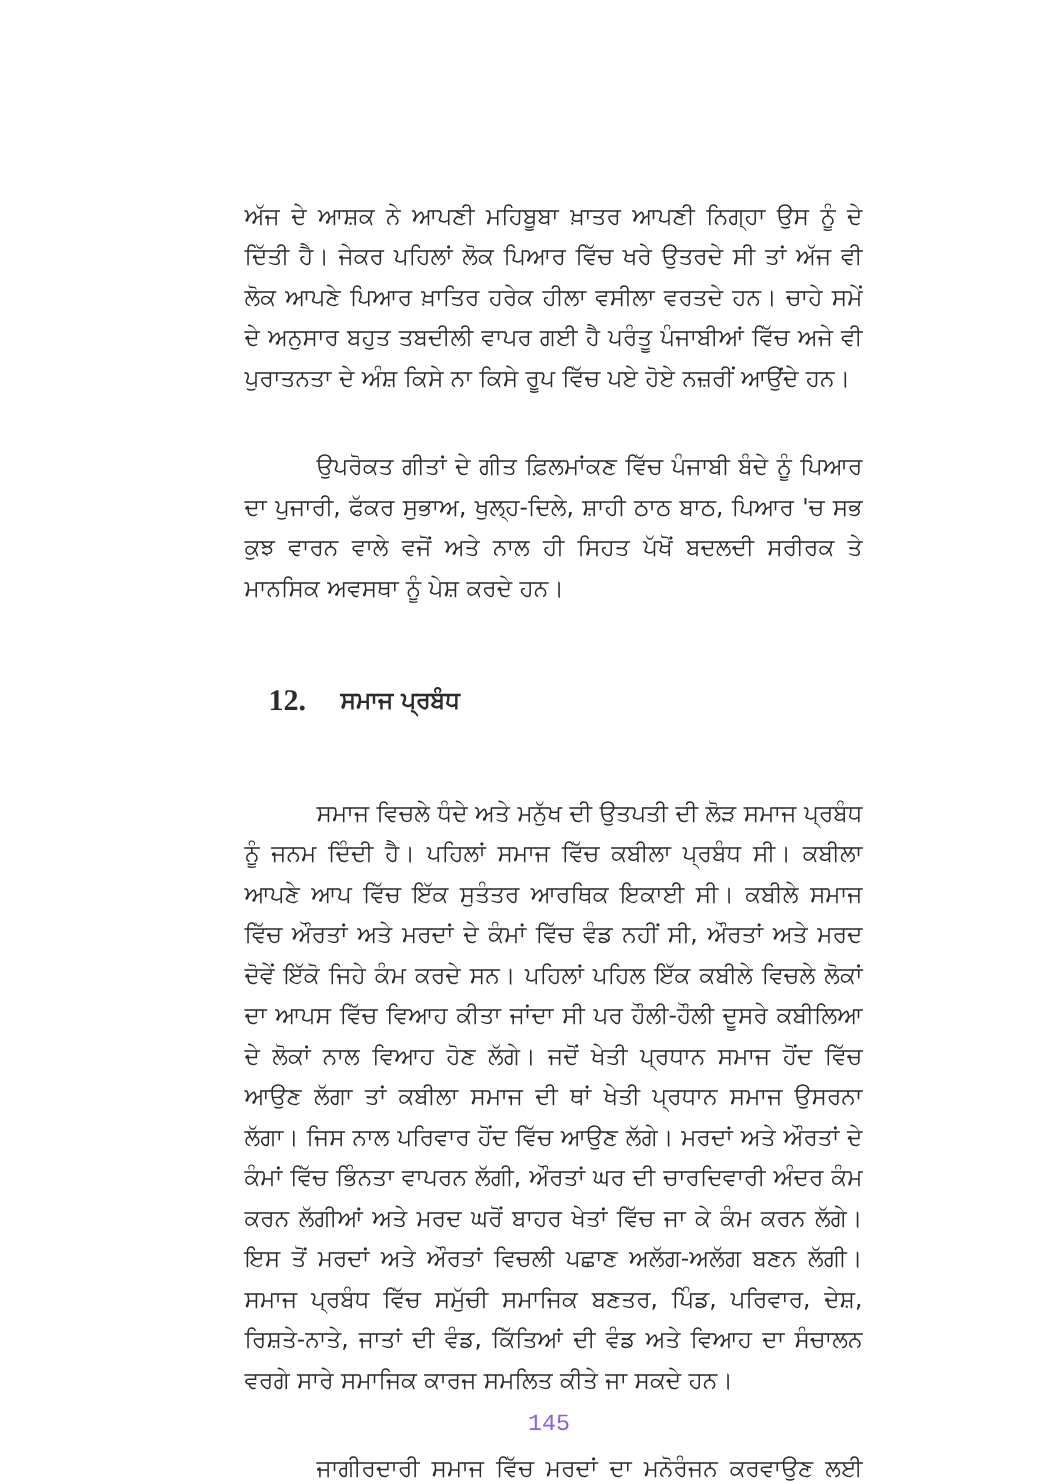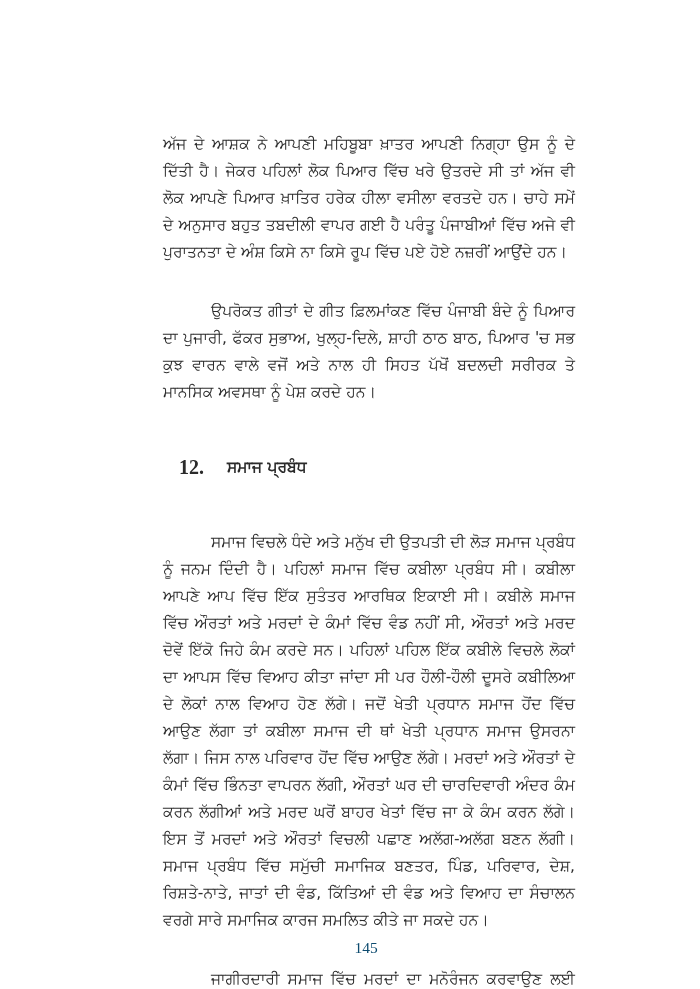--- a/index.html
+++ b/index.html
@@ -43,23 +43,23 @@
     font-size: 20px;
   }
   .page-footer {
     position: absolute;
     left: 0;
     right: 0;
     top: 906px;
     text-align: center;
   }
   .page-number {
-    font-family: Liberation Serif, serif;
+    font-family: Liberation Mono, monospace;
     font-size: 15.5px;
-    color: #0c4a6e;
+    color: #8b5cf6;
   }
 </style>
 </head>
 <body>
 
 <main class="page">
   <section class="text-block">
     <p class="para">ਅੱਜ ਦੇ ਆਸ਼ਕ ਨੇ ਆਪਣੀ ਮਹਿਬੂਬਾ ਖ਼ਾਤਰ ਆਪਣੀ ਨਿਗ੍ਹਾ ਉਸ ਨੂੰ ਦੇ ਦਿੱਤੀ ਹੈ। ਜੇਕਰ ਪਹਿਲਾਂ ਲੋਕ ਪਿਆਰ ਵਿੱਚ ਖਰੇ ਉਤਰਦੇ ਸੀ ਤਾਂ ਅੱਜ ਵੀ ਲੋਕ ਆਪਣੇ ਪਿਆਰ ਖ਼ਾਤਿਰ ਹਰੇਕ ਹੀਲਾ ਵਸੀਲਾ ਵਰਤਦੇ ਹਨ। ਚਾਹੇ ਸਮੇਂ ਦੇ ਅਨੁਸਾਰ ਬਹੁਤ ਤਬਦੀਲੀ ਵਾਪਰ ਗਈ ਹੈ ਪਰੰਤੂ ਪੰਜਾਬੀਆਂ ਵਿੱਚ ਅਜੇ ਵੀ ਪੁਰਾਤਨਤਾ ਦੇ ਅੰਸ਼ ਕਿਸੇ ਨਾ ਕਿਸੇ ਰੂਪ ਵਿੱਚ ਪਏ ਹੋਏ ਨਜ਼ਰੀਂ ਆਉਂਦੇ ਹਨ।</p>
     <p class="para indented">ਉਪਰੋਕਤ ਗੀਤਾਂ ਦੇ ਗੀਤ ਫ਼ਿਲਮਾਂਕਣ ਵਿੱਚ ਪੰਜਾਬੀ ਬੰਦੇ ਨੂੰ ਪਿਆਰ ਦਾ ਪੁਜਾਰੀ, ਫੱਕਰ ਸੁਭਾਅ, ਖੁਲ੍ਹ-ਦਿਲੇ, ਸ਼ਾਹੀ ਠਾਠ ਬਾਠ, ਪਿਆਰ 'ਚ ਸਭ ਕੁਝ ਵਾਰਨ ਵਾਲੇ ਵਜੋਂ ਅਤੇ ਨਾਲ ਹੀ ਸਿਹਤ ਪੱਖੋਂ ਬਦਲਦੀ ਸਰੀਰਕ ਤੇ ਮਾਨਸਿਕ ਅਵਸਥਾ ਨੂੰ ਪੇਸ਼ ਕਰਦੇ ਹਨ।</p>
     <h2 class="heading">

